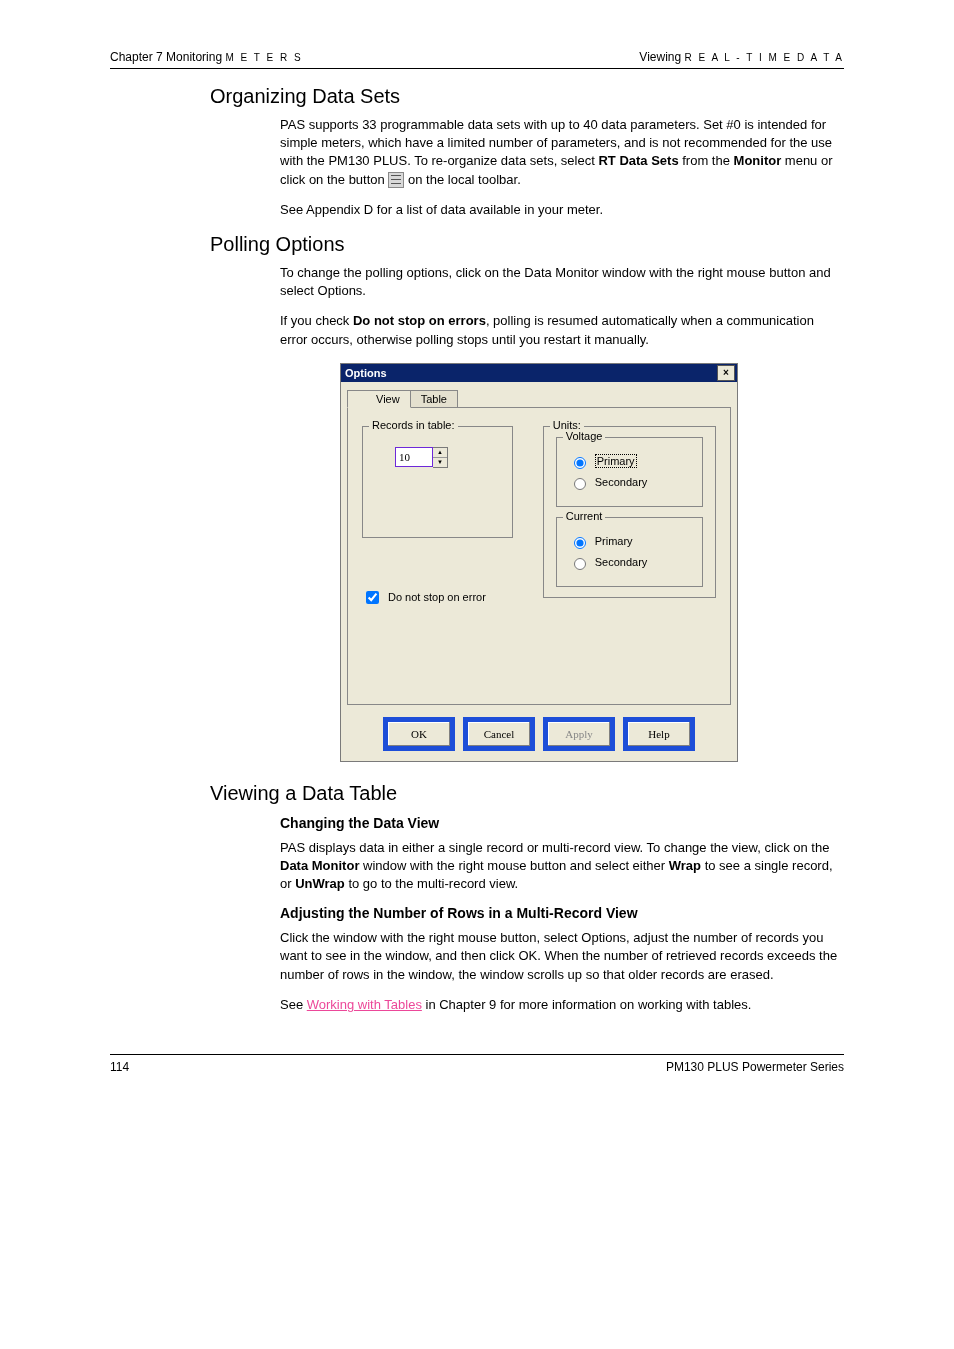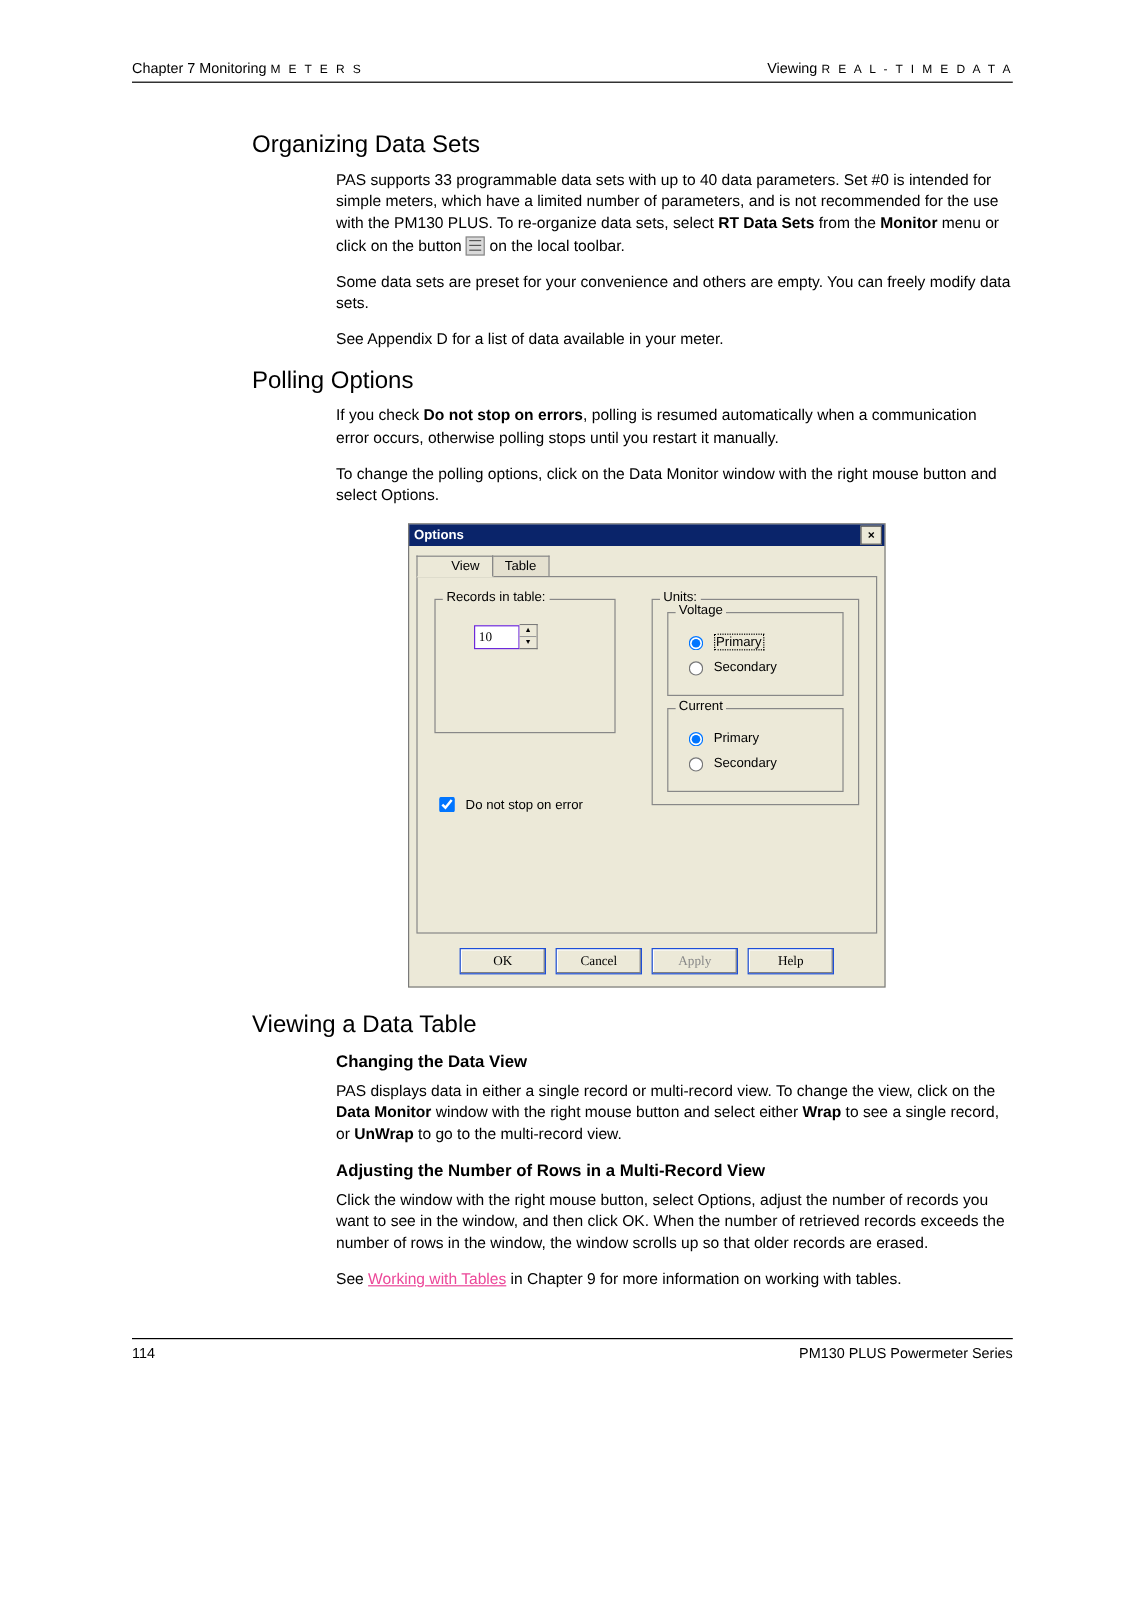--- a/index.html
+++ b/index.html
@@ -12,21 +12,21 @@
     width: 954px;
   }
   .page {
     padding: 50px 110px 40px 110px;
   }
   .header-row {
     display: flex;
     justify-content: space-between;
     border-bottom: 1px solid #000;
     padding-bottom: 4px;
-    margin-bottom: 41px;
+    margin-bottom: 16px;
     font-size: 12px;
   }
   .header-left { }
   .header-right { }
   .sp { letter-spacing: 2px; font-size: 10px; }
   .body-col {
     margin-left: 170px;
   }
   .para {
     margin: 0 0  12px 0;
@@ -160,21 +160,21 @@
   .radio-row {
     display:flex;align-items:center;gap:6px;font-size:11px;margin:6px 0;
   }
   .radio-row input { width:12px;height:12px; }
   .radio-row.dotted span { border:1px dotted #000; padding:0 1px;}
   .dlg-buttons {
     display:flex;gap:8px;justify-content:center;
     padding:6px 0 10px 0;
   }
   .dlg-btn {
-    width:72px;height:22px;border:1px solid #1d4ed8;
+    width:72px;height:34px;border:5px solid #1d4ed8;
     background:#ece9d8;font-size:11px;font-family:Tahoma;
     box-shadow:inset -1px -1px 0 #808080, inset 1px 1px 0 #fff;
   }
   .dlg-btn.disabled { color:#888; }
   .footer-row {
     display:flex;justify-content:space-between;
     border-top:1px solid #000;
     margin-top:40px;padding-top:5px;font-size:12px;
   }
   b { font-weight:bold; }
@@ -195,30 +195,29 @@
       <span class="sp">R E A L - T I M E  D A T A</span>
     </div>
   </div>
 
 
   <h2 class="section">Organizing Data Sets</h2>
   <div class="body-col">
     <p class="para">
       <span>PAS supports 33 programmable data sets with up to 40 data parameters. Set #0 is intended for simple meters, which have a limited number of parameters, and is not recommended for the use with the PM130 PLUS. To re-organize data sets, select </span><b>RT Data Sets</b><span> from the </span><b>Monitor</b><span> menu or click on the button </span><span class="icon-inline"></span><span> on the local toolbar.</span>
     </p>
-    <p class="para">Some data sets are preset for your convenience and others are empty. You can freely modify data sets.</p>
     <p class="para">See Appendix D for a list of data available in your meter.</p>
   </div>
 
   <h2 class="section">Polling Options</h2>
   <div class="body-col">
+    <p class="para">To change the polling options, click on the Data Monitor window with the right mouse button and select Options.</p>
     <p class="para">
       <span>If you check </span><b>Do not stop on errors</b><span>, polling is resumed automatically when a communication error occurs, otherwise polling stops until you restart it manually.</span>
     </p>
-    <p class="para">To change the polling options, click on the Data Monitor window with the right mouse button and select Options.</p>
 
     <div class="dialog-wrap">
       <div class="dialog">
         <div class="titlebar">
           <span>Options</span>
           <div class="closebox">
               <span>×</span>
             </div>
         </div>
         <div class="tabs">

